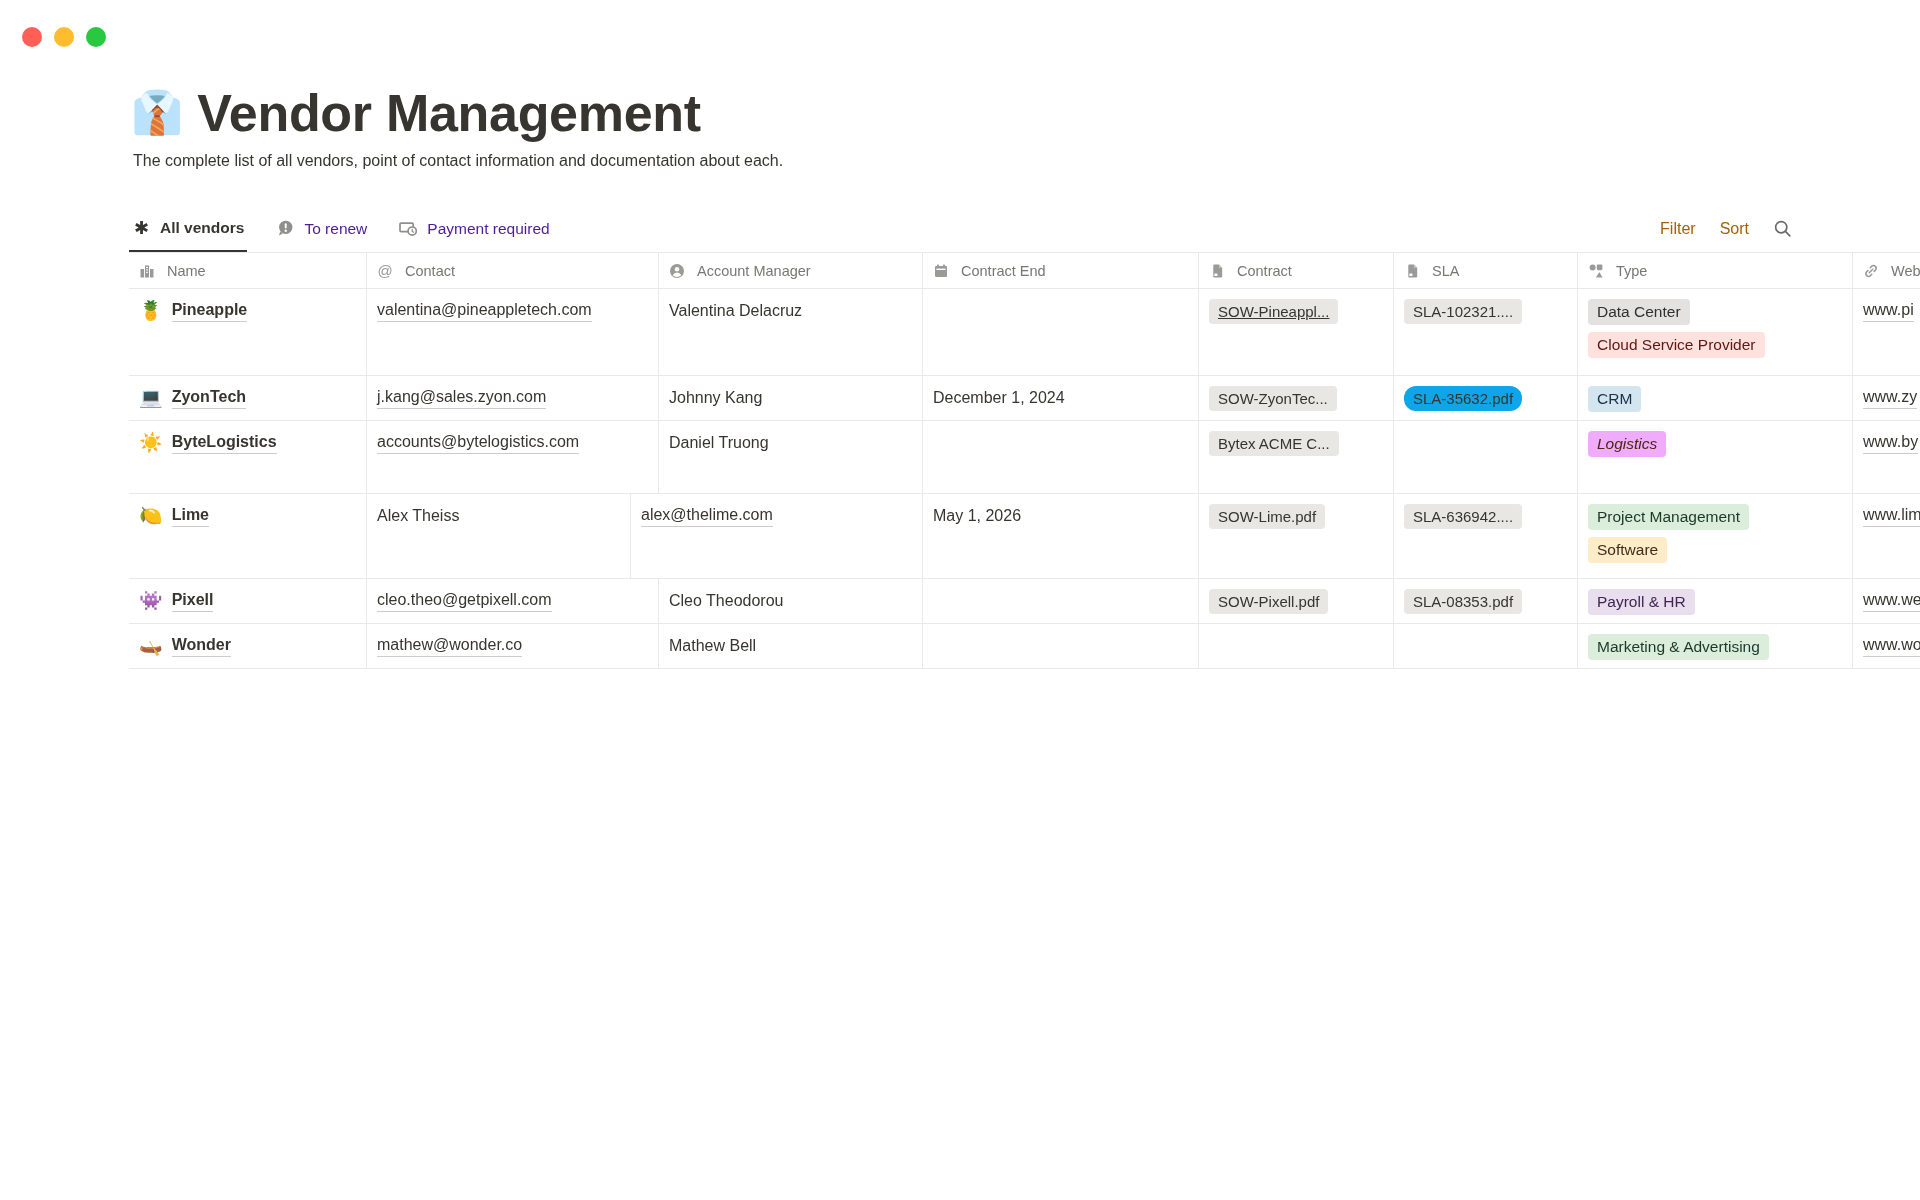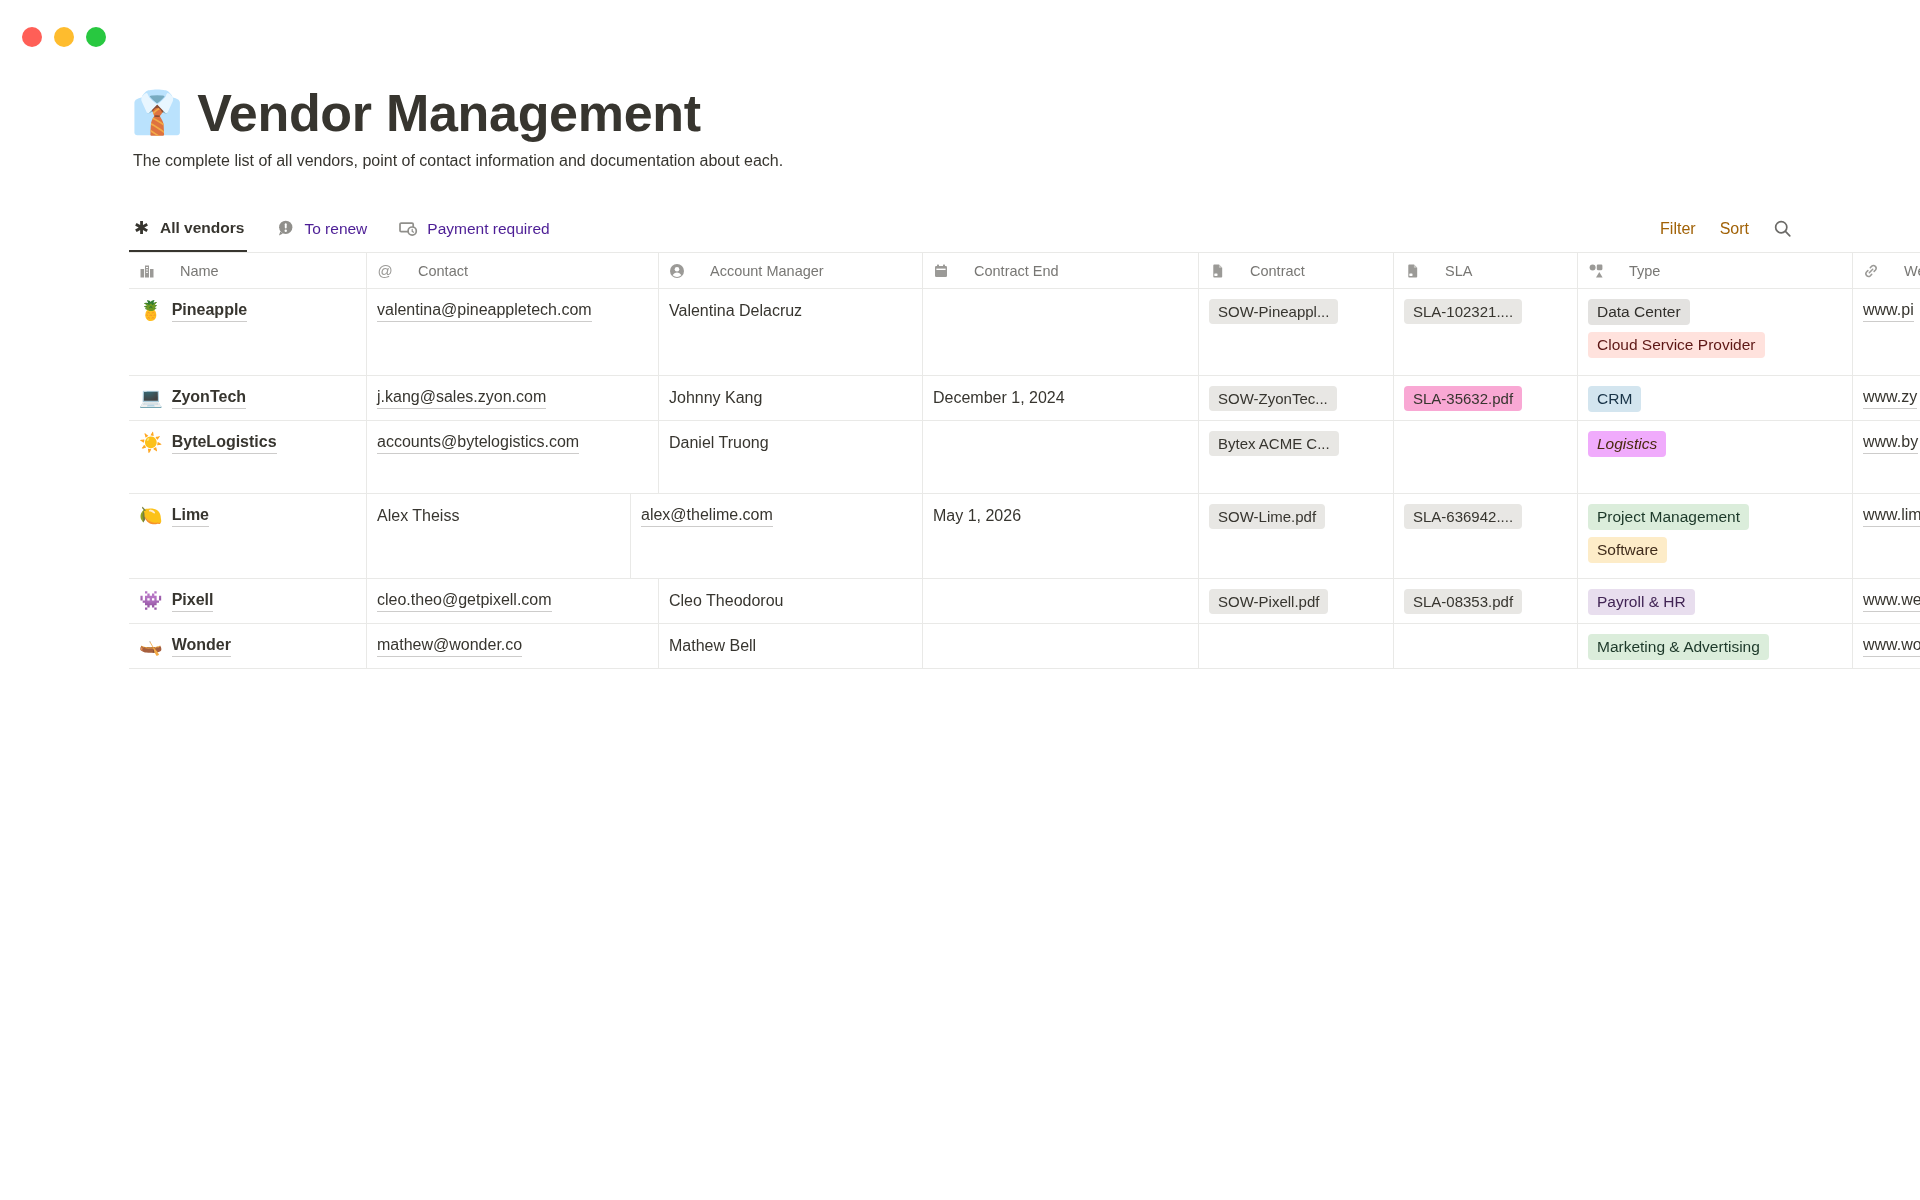--- a/index.html
+++ b/index.html
@@ -34,21 +34,21 @@
   .tab.active { color: #37352F; font-weight: 600; border-bottom: 2.5px solid #37352F; }
   .tab .t-icon { display: inline-flex; width: 19px; height: 19px; align-items: center; justify-content: center; }
   .tab.active .t-icon { font-size: 18px; color: #37352F; line-height: 1; }
   .actions { position: absolute; right: 128px; top: 0; height: 100%; display: flex; align-items: center; gap: 24px; color: #a16207; font-size: 16px; }
   .action-lbl { cursor: default; }
 
   
   .table-wrap { position: absolute; left: 129px; top: 253px; }
   .thead { display: flex; height: 36px; border-bottom: 1px solid #E9E9E7; }
   .th {
-    display: flex; align-items: center; gap: 25px; padding: 0 10px;
+    display: flex; align-items: center; gap: 12px; padding: 0 10px;
     border-right: 1px solid #E9E9E7; color: #787774; font-size: 14.5px;
     overflow: hidden; white-space: nowrap;
   }
   .th .h-icon { display: inline-flex; width: 16px; height: 16px; align-items: center; justify-content: center; flex: none; color: #9B9A97; font-size: 15px; }
   .tr { display: flex; border-bottom: 1px solid #E9E9E7; }
   .td {
     padding: 10px 10px 0 10px; border-right: 1px solid #E9E9E7;
     font-size: 16px; line-height: 24px; display: flex; align-items: flex-start;
     overflow: hidden; white-space: nowrap;
   }
@@ -208,21 +208,21 @@
           <span class="row-emoji">🍍</span>
           <span class="page-link">Pineapple</span>
         </div>
         <div class="td" style="width: 292px; height: 86px;">
           <span class="link-text">valentina@pineappletech.com</span>
         </div>
         <div class="td" style="width: 264px; height: 86px;">
           <span>Valentina Delacruz</span>
         </div>
         <div class="td" style="width: 276px; height: 86px;"></div>
-        <div class="td" style="width: 195px; height: 86px;">
+        <div class="td" style="width: 195px; height: 86px; text-decoration: underline;">
           <span class="chip-file" style="background: rgb(232, 231, 228);">SOW-Pineappl...</span>
         </div>
         <div class="td" style="width: 184px; height: 86px;">
           <span class="chip-file" style="background: rgb(232, 231, 228);">SLA-102321....</span>
         </div>
         <div class="td tags-cell" style="width: 275px; height: 86px;">
           <span class="tag" style="background: rgb(227, 226, 224); color: rgb(50, 48, 44);">Data Center</span>
           <span class="tag" style="background: rgb(255, 226, 221); color: rgb(93, 23, 21);">Cloud Service Provider</span>
         </div>
         <div class="td" style="width: 200px; height: 86px;">
@@ -240,21 +240,21 @@
         <div class="td" style="width: 264px; height: 44px;">
           <span>Johnny Kang</span>
         </div>
         <div class="td" style="width: 276px; height: 44px;">
           <span>December 1, 2024</span>
         </div>
         <div class="td" style="width: 195px; height: 44px;">
           <span class="chip-file" style="background: rgb(232, 231, 228);">SOW-ZyonTec...</span>
         </div>
         <div class="td" style="width: 184px; height: 44px;">
-          <span class="chip-file" style="background: #f9a8d4;">SLA-35632.pdf</span>
+          <span class="chip-file" style="background: #0ea5e9; border-radius: 12px;">SLA-35632.pdf</span>
         </div>
         <div class="td tags-cell" style="width: 275px; height: 44px;">
           <span class="tag" style="background: rgb(211, 229, 239); color: rgb(24, 51, 71);">CRM</span>
         </div>
         <div class="td" style="width: 200px; height: 44px;">
           <span class="link-text">www.zy</span>
         </div>
       </div>
       <div class="tr">
         <div class="td name-cell" style="width: 238px; height: 72px;">

